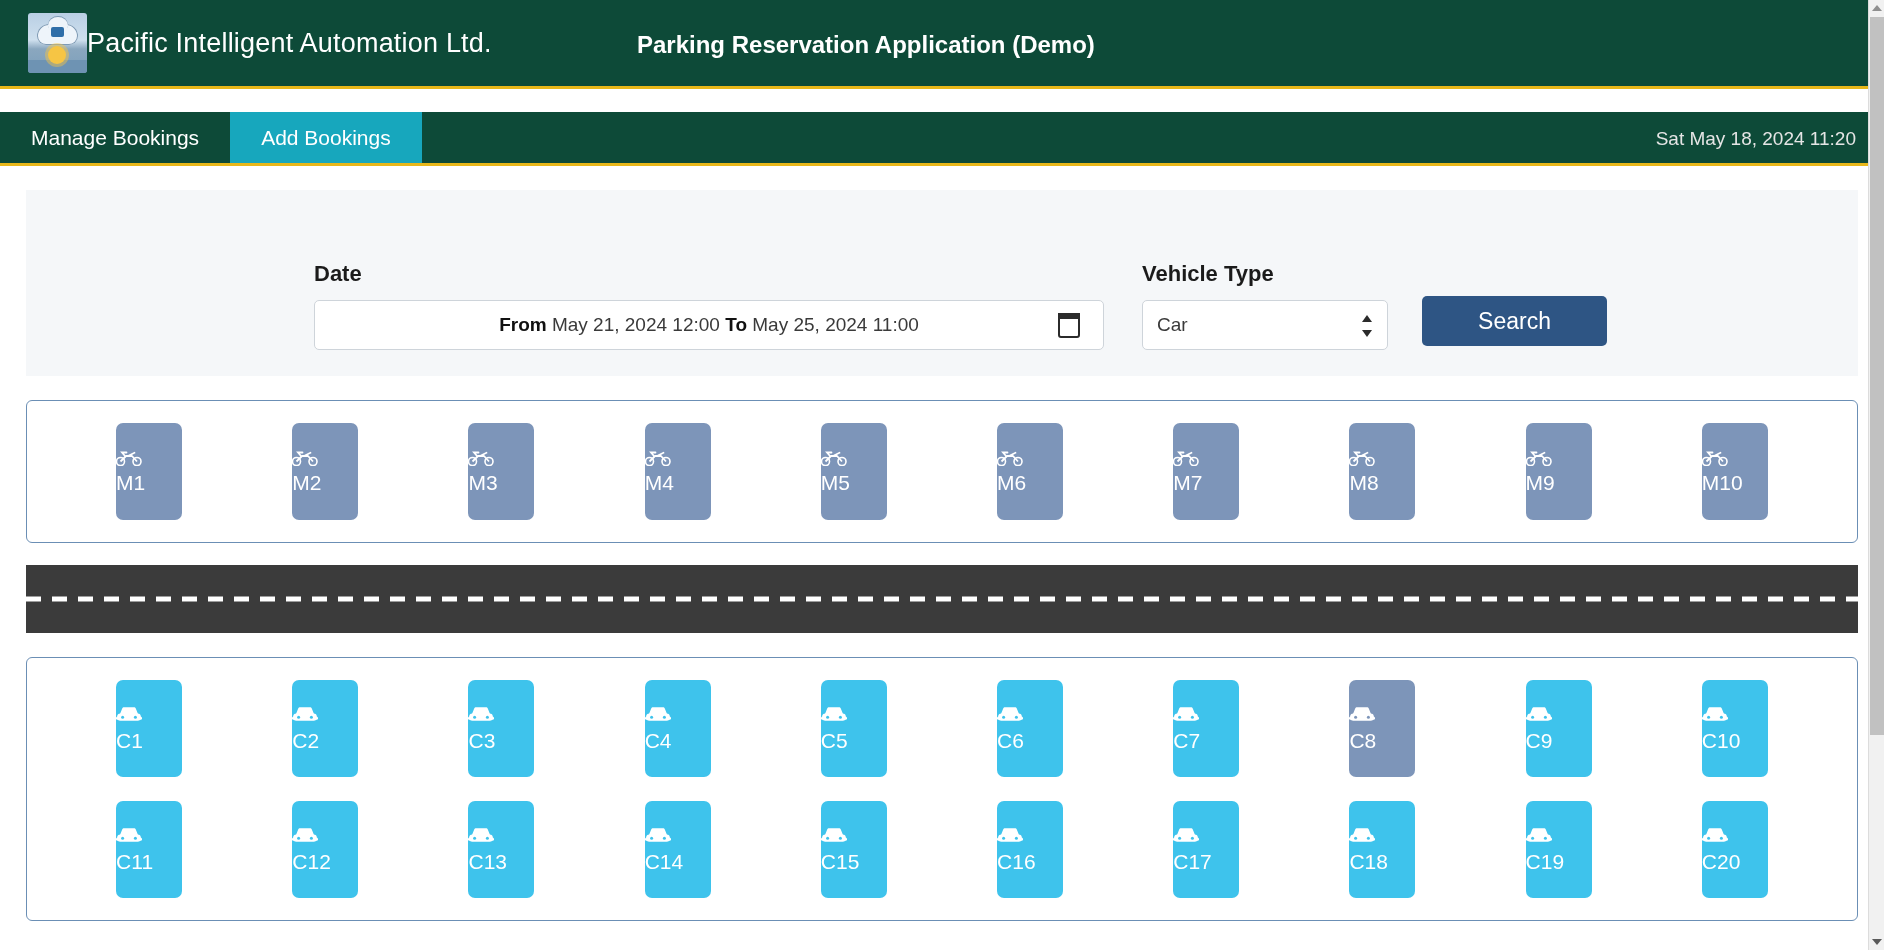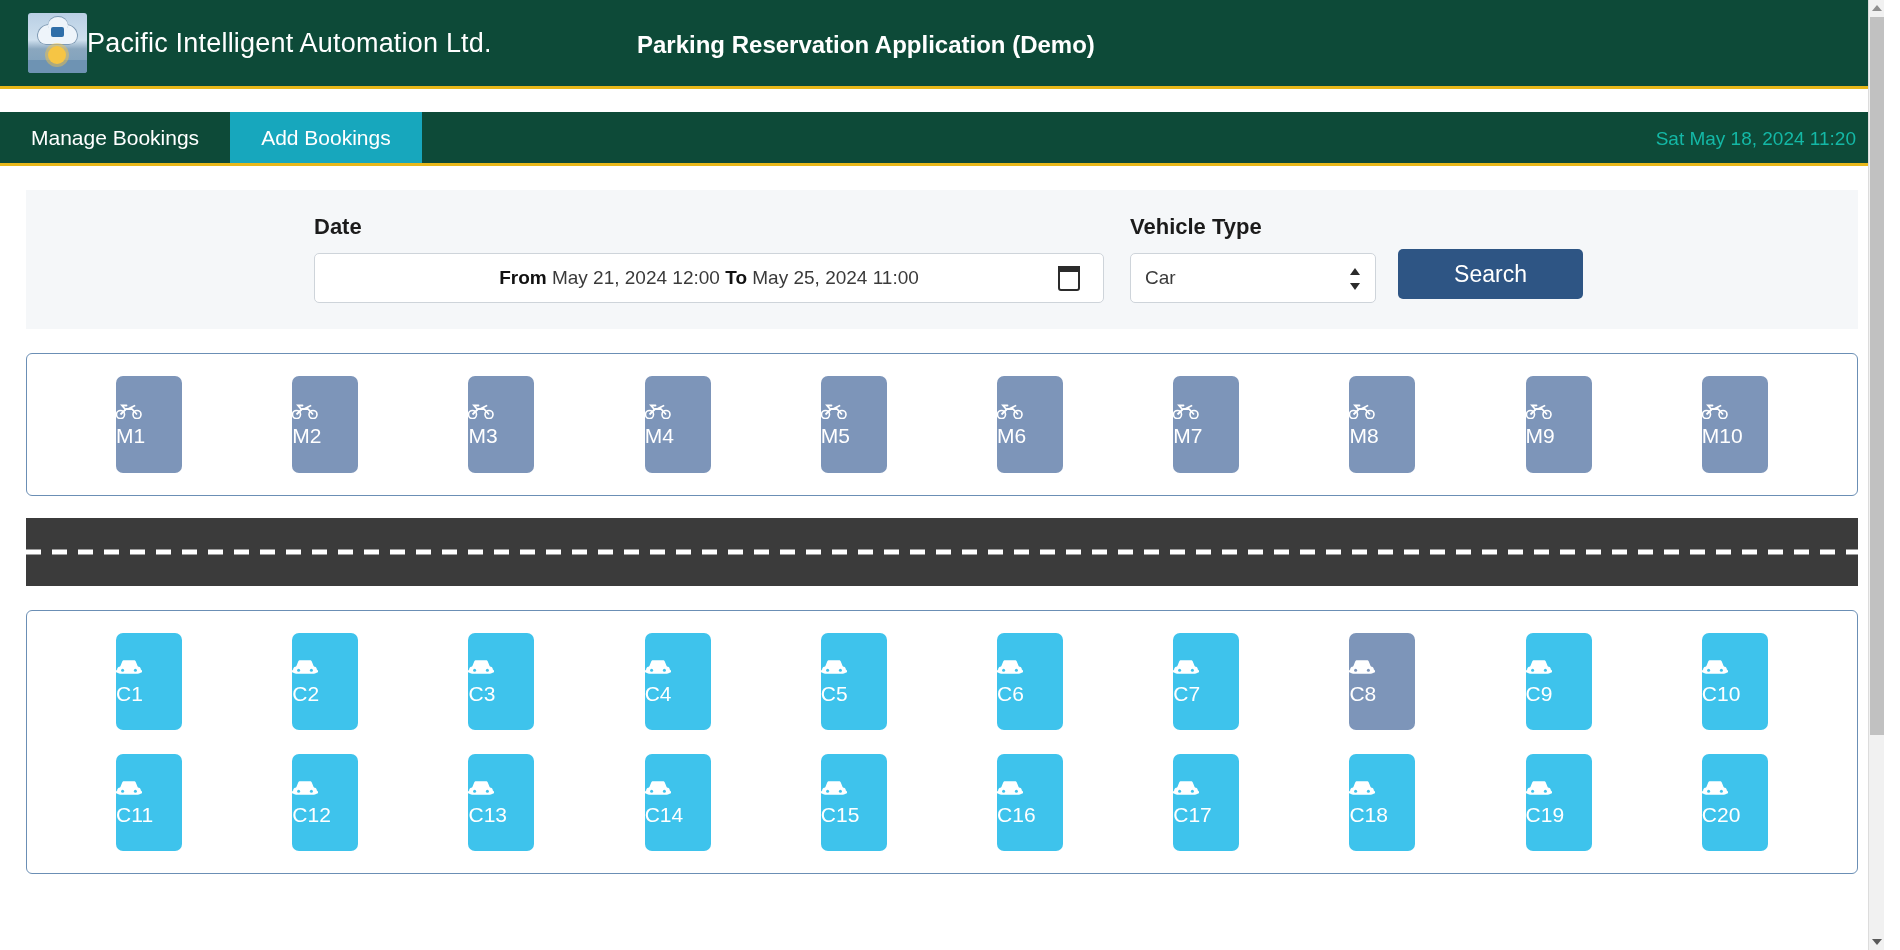--- a/index.html
+++ b/index.html
@@ -168,36 +168,37 @@
   .tab.active {
     background: #17a7bd;
   }
   .clock {
     position: absolute;
     right: 28px;
     top: 0;
     height: 54px;
     display: flex;
     align-items: center;
-    color: #14b8a6;
+    color: #e5e5e5;
     font-size: 19px;
     white-space: nowrap;
   }
 
   
   .filter-panel {
     margin: 24px 26px 0 26px;
     background: #f5f7f9;
     padding: 24px 0 26px 0;
   }
   .filter-row {
     display: flex;
     align-items: flex-start;
     padding-left: 288px;
-    gap: 4px;
+    gap: 16px;
+    margin-top: 47px;
   }
   .field-label {
     font-size: 22px;
     font-weight: bold;
     color: #1b1b1b;
     margin-bottom: 13px;
     display: block;
   }
   .date-group { width: 790px; }
   .date-input {

